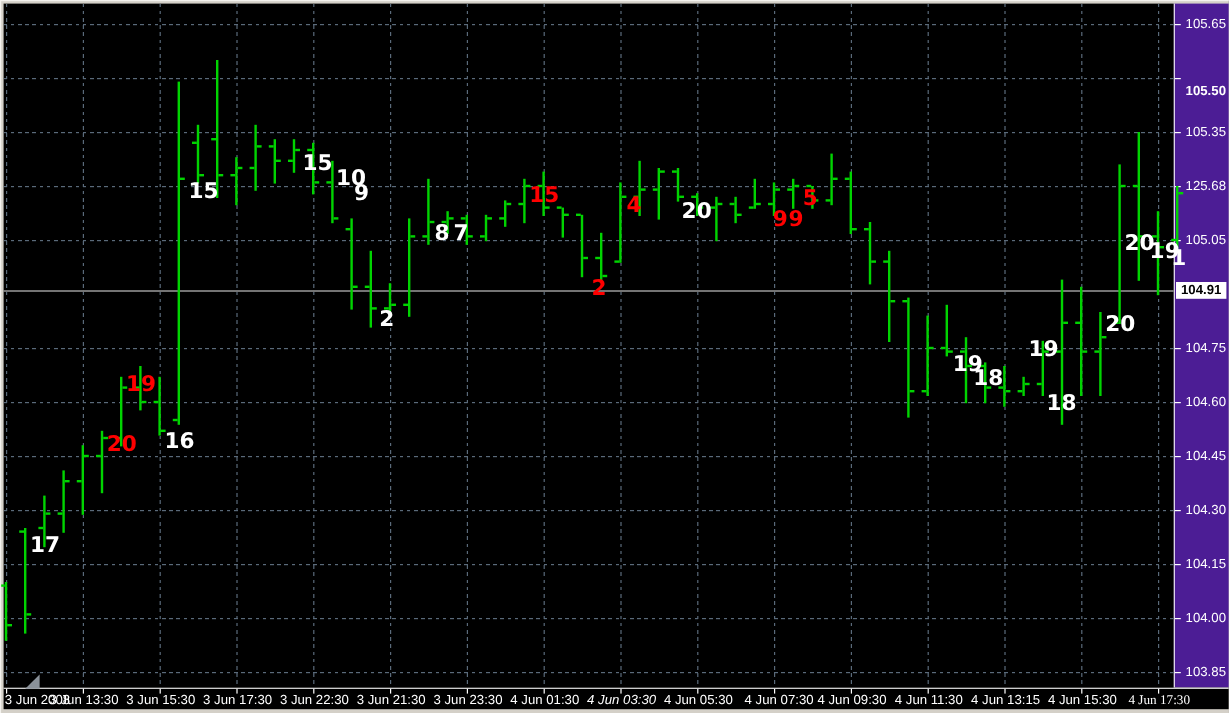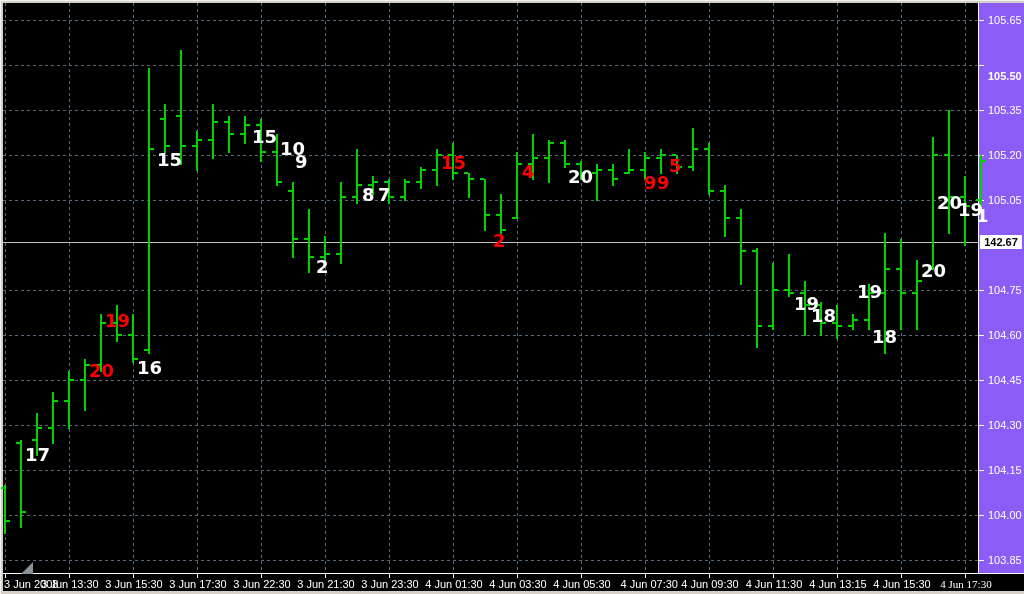--- a/index.html
+++ b/index.html
@@ -1,20 +1,20 @@
 <!DOCTYPE html>
 <html><head>
 <meta charset="utf-8">
 <style>
   html,body{margin:0;padding:0;background:#777;}
   #win{position:relative;width:1024px;height:594px;background:#D4D0C8;
        font-family:"Liberation Sans",sans-serif;overflow:hidden;
        border-top:1px solid #f4f2ee;border-left:1px solid #f4f2ee;}
   #chart-area{position:absolute;left:2px;top:2px;width:975px;height:570px;background:#000;overflow:visible;z-index:2;}
-  #price-axis{position:absolute;left:977px;top:2px;width:45px;height:570px;background:#8b5cf6;border-left:1px solid #fff;z-index:1;}
+  #price-axis{position:absolute;left:977px;top:2px;width:45px;height:570px;background:#4c1d95;border-left:1px solid #fff;z-index:1;}
   #time-axis{position:absolute;left:2px;top:572px;width:1021px;height:17px;background:#000;border-top:1px solid #fff;z-index:1;}
   #title-overlay{position:absolute;left:5px;top:3px;color:#fff;font-size:12px;font-weight:bold;
        letter-spacing:0.3px;white-space:pre;z-index:5;}
   .gridh{position:absolute;left:0;width:975px;height:1px;
        background:repeating-linear-gradient(to right,#5a6a7a 0 3px,transparent 3px 6px);}
   .gridv{position:absolute;top:0;width:1px;height:570px;
        background:repeating-linear-gradient(to bottom,#5a6a7a 0 3px,transparent 3px 6px);}
   .bidline{position:absolute;left:0;width:975px;height:1px;background:#c0c0c0;z-index:3;}
   .barline,.tick-o,.tick-c{position:absolute;background:#00d400;z-index:4;}
   .barline{width:2px;}
@@ -280,58 +280,58 @@
       <div class="ann" style="left: 973px; top: 203px; color: rgb(255, 255, 255);">1</div>
     </div>
   <div id="price-axis">
       <div class="ptick" style="top: 17px;"></div>
       <div class="pl" style="top: 11px;">105.65</div>
       <div class="ptick" style="top: 62px;"></div>
       <div class="pl" style="top: 67px; font-weight: bold;">105.50</div>
       <div class="ptick" style="top: 107px;"></div>
       <div class="pl" style="top: 101px;">105.35</div>
       <div class="ptick" style="top: 152px;"></div>
-      <div class="pl" style="top: 146px;">105.20</div>
+      <div class="pl" style="top: 146px;">125.68</div>
       <div class="ptick" style="top: 197px;"></div>
       <div class="pl" style="top: 191px;">105.05</div>
       <div class="ptick" style="top: 287px;"></div>
       <div class="pl" style="top: 281px;">104.75</div>
       <div class="ptick" style="top: 332px;"></div>
       <div class="pl" style="top: 326px;">104.60</div>
       <div class="ptick" style="top: 377px;"></div>
       <div class="pl" style="top: 371px;">104.45</div>
       <div class="ptick" style="top: 422px;"></div>
       <div class="pl" style="top: 416px;">104.30</div>
       <div class="ptick" style="top: 467px;"></div>
       <div class="pl" style="top: 461px;">104.15</div>
       <div class="ptick" style="top: 512px;"></div>
       <div class="pl" style="top: 506px;">104.00</div>
       <div class="ptick" style="top: 557px;"></div>
       <div class="pl" style="top: 551px;">103.85</div>
-      <div class="bidbox" style="top: 232px;">142.67</div>
+      <div class="bidbox" style="top: 232px;">104.91</div>
     </div>
   <div id="time-axis">
       <div class="ttick" style="left: 2px;"></div>
       <div class="tl" style="left: 1px;">3 Jun 2008</div>
       <div class="ttick" style="left: 66px;"></div>
       <div class="tl" style="left: 35px; width: 64px; text-align: center;">3 Jun 13:30</div>
       <div class="ttick" style="left: 130px;"></div>
       <div class="tl" style="left: 99px; width: 64px; text-align: center;">3 Jun 15:30</div>
       <div class="ttick" style="left: 194px;"></div>
       <div class="tl" style="left: 163px; width: 64px; text-align: center;">3 Jun 17:30</div>
       <div class="ttick" style="left: 258px;"></div>
       <div class="tl" style="left: 227px; width: 64px; text-align: center;">3 Jun 22:30</div>
       <div class="ttick" style="left: 322px;"></div>
       <div class="tl" style="left: 291px; width: 64px; text-align: center;">3 Jun 21:30</div>
       <div class="ttick" style="left: 386px;"></div>
       <div class="tl" style="left: 355px; width: 64px; text-align: center;">3 Jun 23:30</div>
       <div class="ttick" style="left: 450px;"></div>
       <div class="tl" style="left: 419px; width: 64px; text-align: center;">4 Jun 01:30</div>
       <div class="ttick" style="left: 514px;"></div>
-      <div class="tl" style="left: 483px; width: 64px; text-align: center;">4 Jun 03:30</div>
+      <div class="tl" style="left: 483px; width: 64px; text-align: center; font-style: italic;">4 Jun 03:30</div>
       <div class="ttick" style="left: 578px;"></div>
       <div class="tl" style="left: 547px; width: 64px; text-align: center;">4 Jun 05:30</div>
       <div class="ttick" style="left: 642px;"></div>
       <div class="tl" style="left: 611px; width: 64px; text-align: right;">4 Jun 07:30</div>
       <div class="ttick" style="left: 706px;"></div>
       <div class="tl" style="left: 675px; width: 64px; text-align: center;">4 Jun 09:30</div>
       <div class="ttick" style="left: 770px;"></div>
       <div class="tl" style="left: 739px; width: 64px; text-align: center;">4 Jun 11:30</div>
       <div class="ttick" style="left: 834px;"></div>
       <div class="tl" style="left: 803px; width: 64px; text-align: center;">4 Jun 13:15</div>

